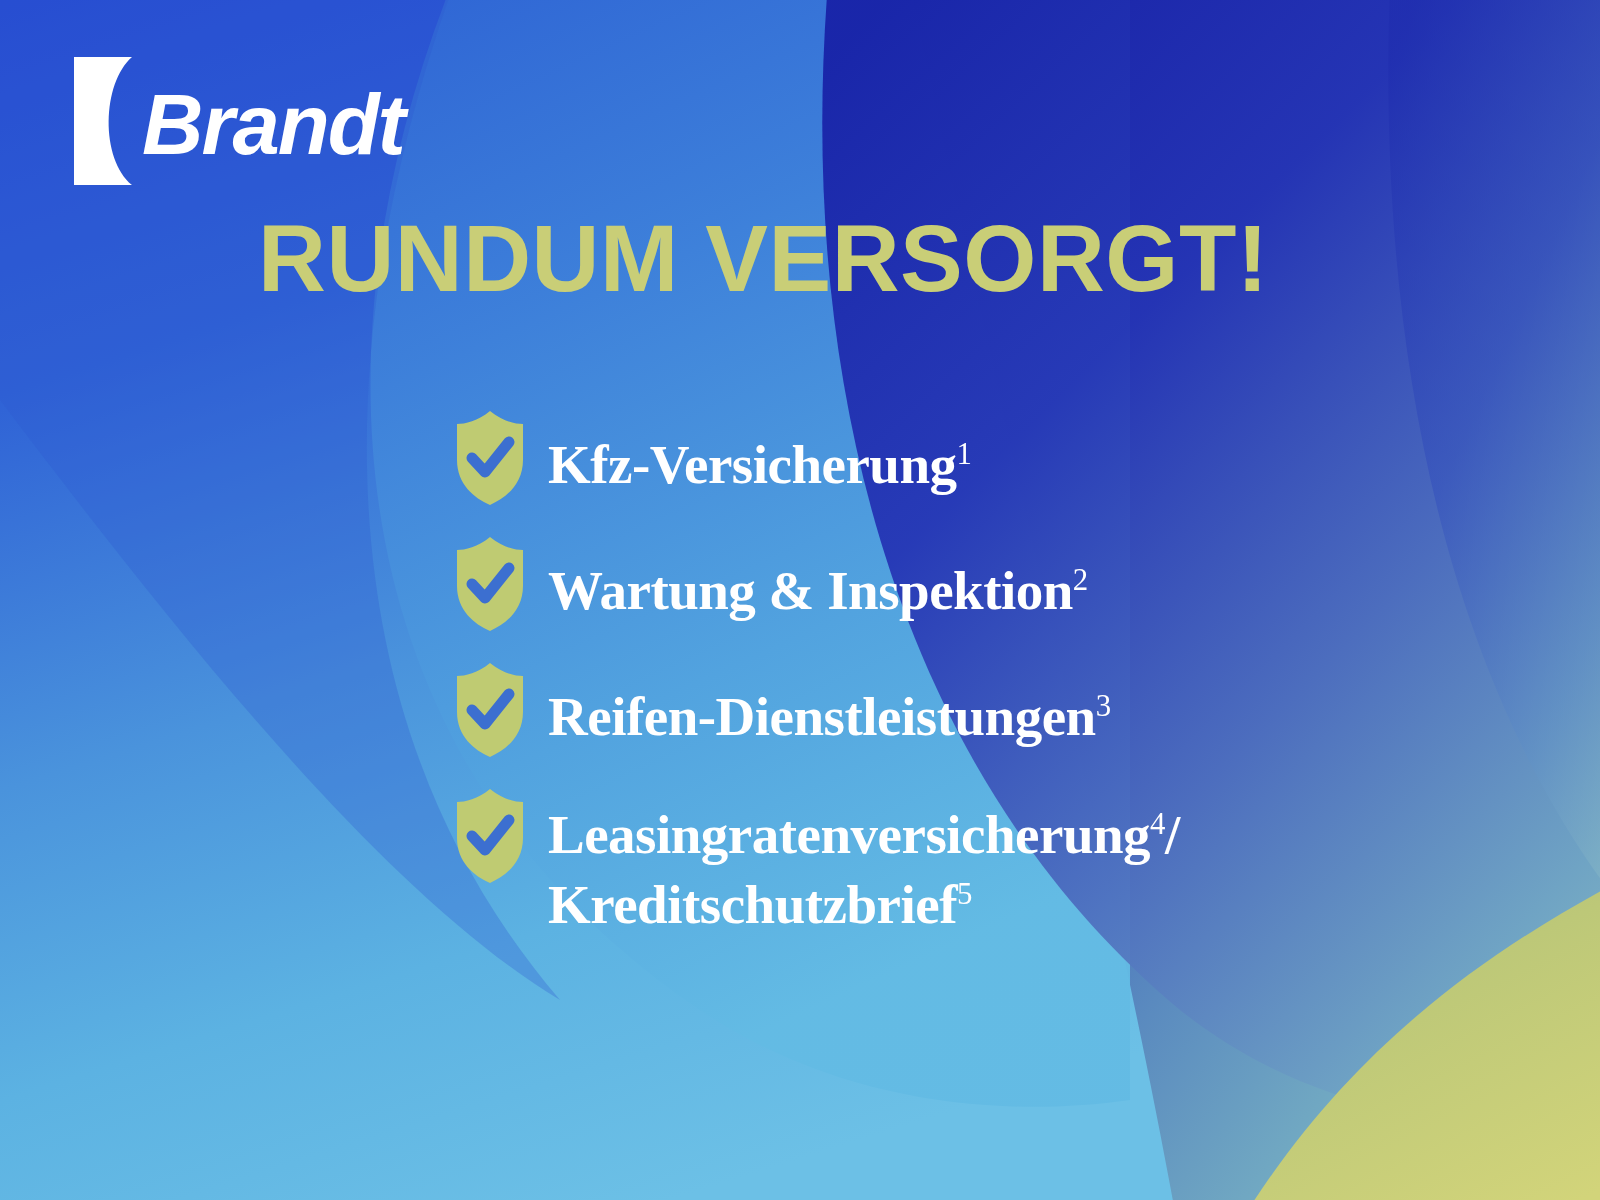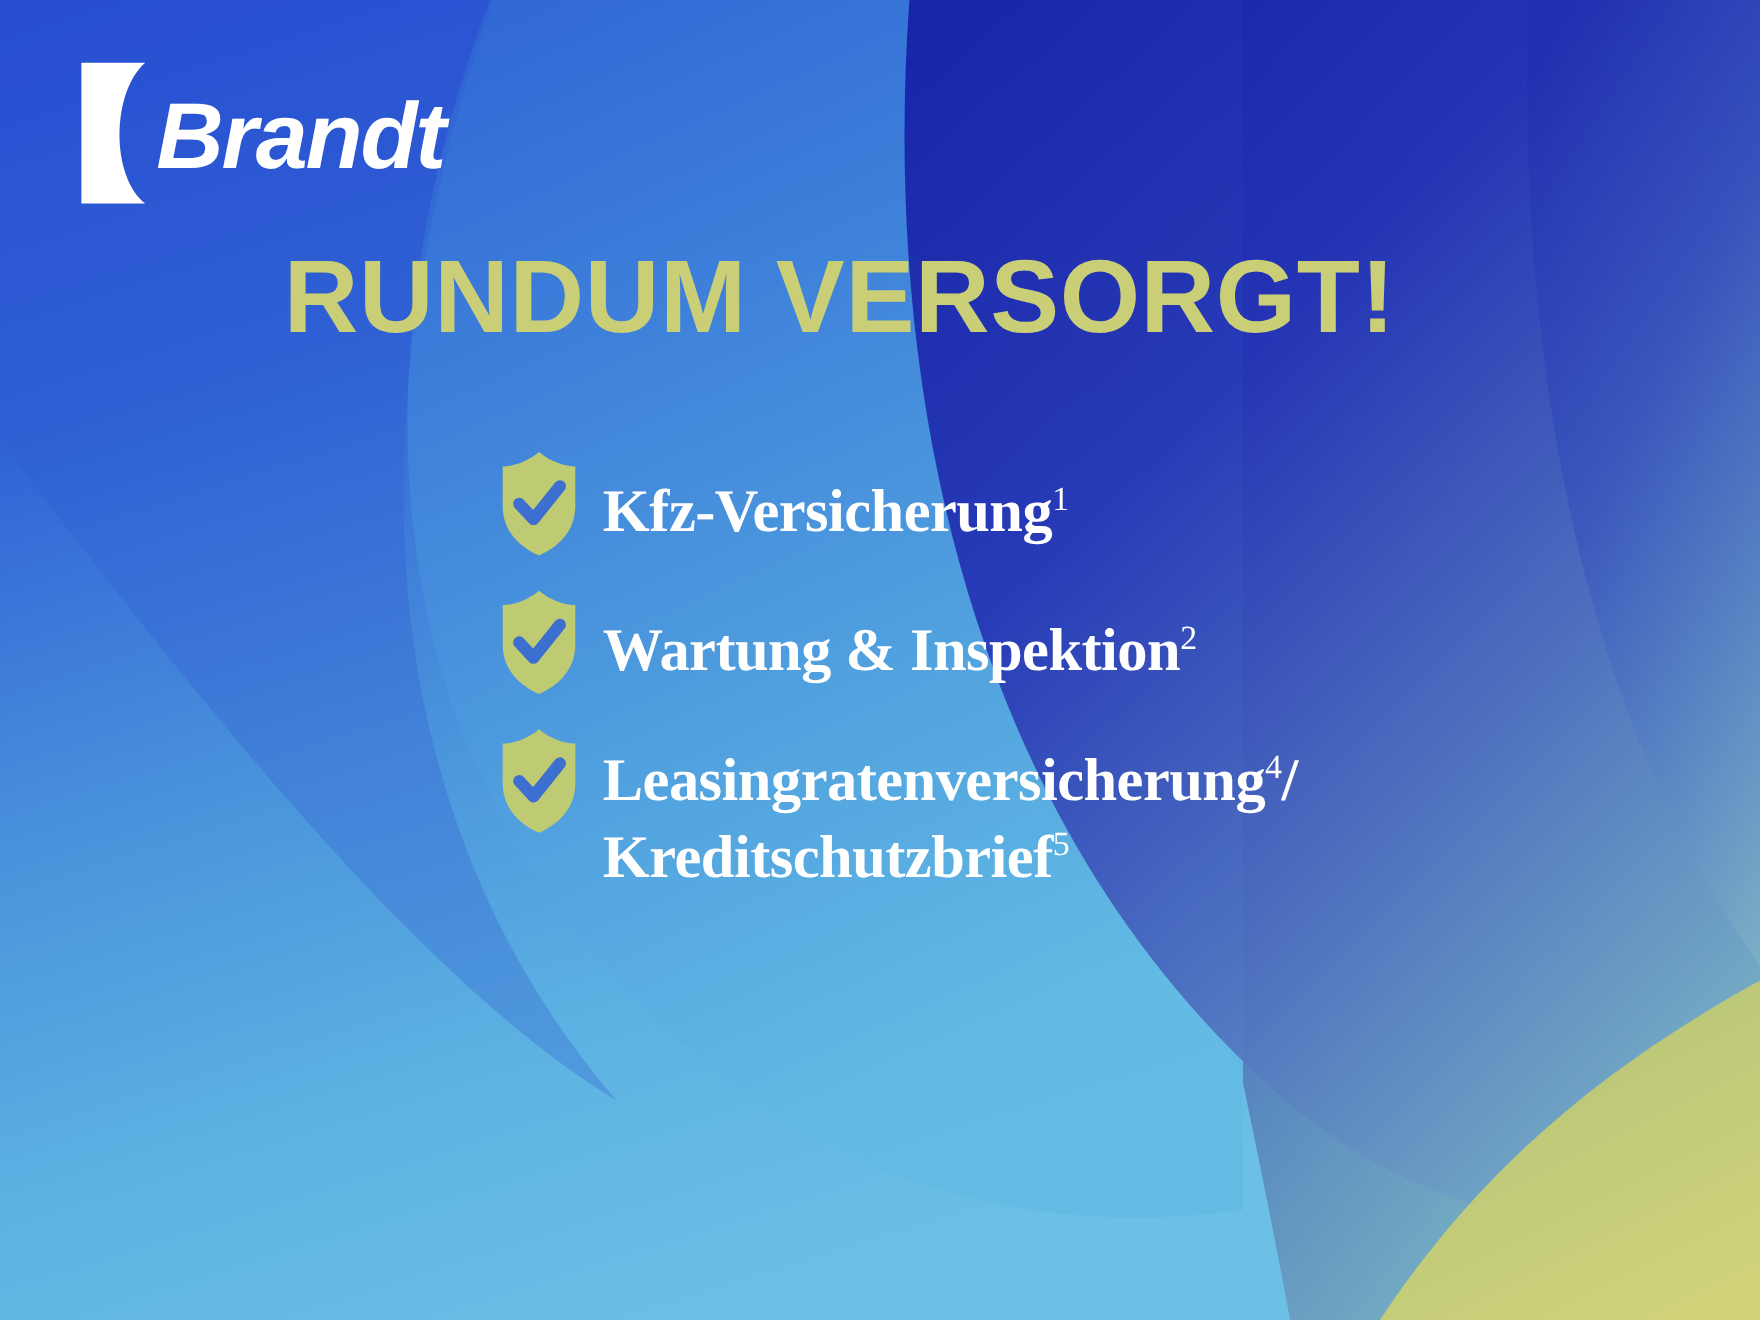--- a/index.html
+++ b/index.html
@@ -46,21 +46,21 @@
     letter-spacing:-2px;
     line-height:1;
     margin-left:-4px;
     margin-top:6px;
     font-family:"Liberation Sans", sans-serif;
   }
 
   
   .headline {
     position:absolute;
-    left:258px; top:223px;
+    left:258px; top:212px;
     color:#C9CE77;
     font-size:94px;
     font-weight:bold;
     letter-spacing:0.5px;
     line-height:1;
     white-space:nowrap;
     z-index:5;
     font-family:"Liberation Sans", sans-serif;
   }
 
@@ -227,20 +227,33 @@
                    C 5 76 22 90 38 97 C 54 90 71 76 71 52
                    L 71 16 C 63 16 50 13 38 3 Z" fill="#BFCB72"></path>
           <path d="M20 50 L 33 64 L 57 34" stroke="#3C6FD0" stroke-width="11" stroke-linecap="round" stroke-linejoin="round" fill="none"></path>
         </svg>
       </span>
       <div class="feature-text">
         <span>Wartung &amp; Inspektion</span><sup>2</sup>
       </div>
     </div>
 
+    <div class="feature-row">
+      <span class="shield-wrap">
+        <svg class="shield-svg" viewBox="0 0 76 100">
+          <path d="M38 3 C 26 13 13 16 5 16 L 5 52
+                   C 5 76 22 90 38 97 C 54 90 71 76 71 52
+                   L 71 16 C 63 16 50 13 38 3 Z" fill="#BFCB72"></path>
+          <path d="M20 50 L 33 64 L 57 34" stroke="#3C6FD0" stroke-width="11" stroke-linecap="round" stroke-linejoin="round" fill="none"></path>
+        </svg>
+      </span>
+      <div class="feature-text">
+        <span>Reifen-Dienstleistungen</span><sup>3</sup>
+      </div>
+    </div>
 
     <div class="feature-row two-line">
       <span class="shield-wrap">
         <svg class="shield-svg" viewBox="0 0 76 100">
           <path d="M38 3 C 26 13 13 16 5 16 L 5 52
                    C 5 76 22 90 38 97 C 54 90 71 76 71 52
                    L 71 16 C 63 16 50 13 38 3 Z" fill="#BFCB72"></path>
           <path d="M20 50 L 33 64 L 57 34" stroke="#3C6FD0" stroke-width="11" stroke-linecap="round" stroke-linejoin="round" fill="none"></path>
         </svg>
       </span>

